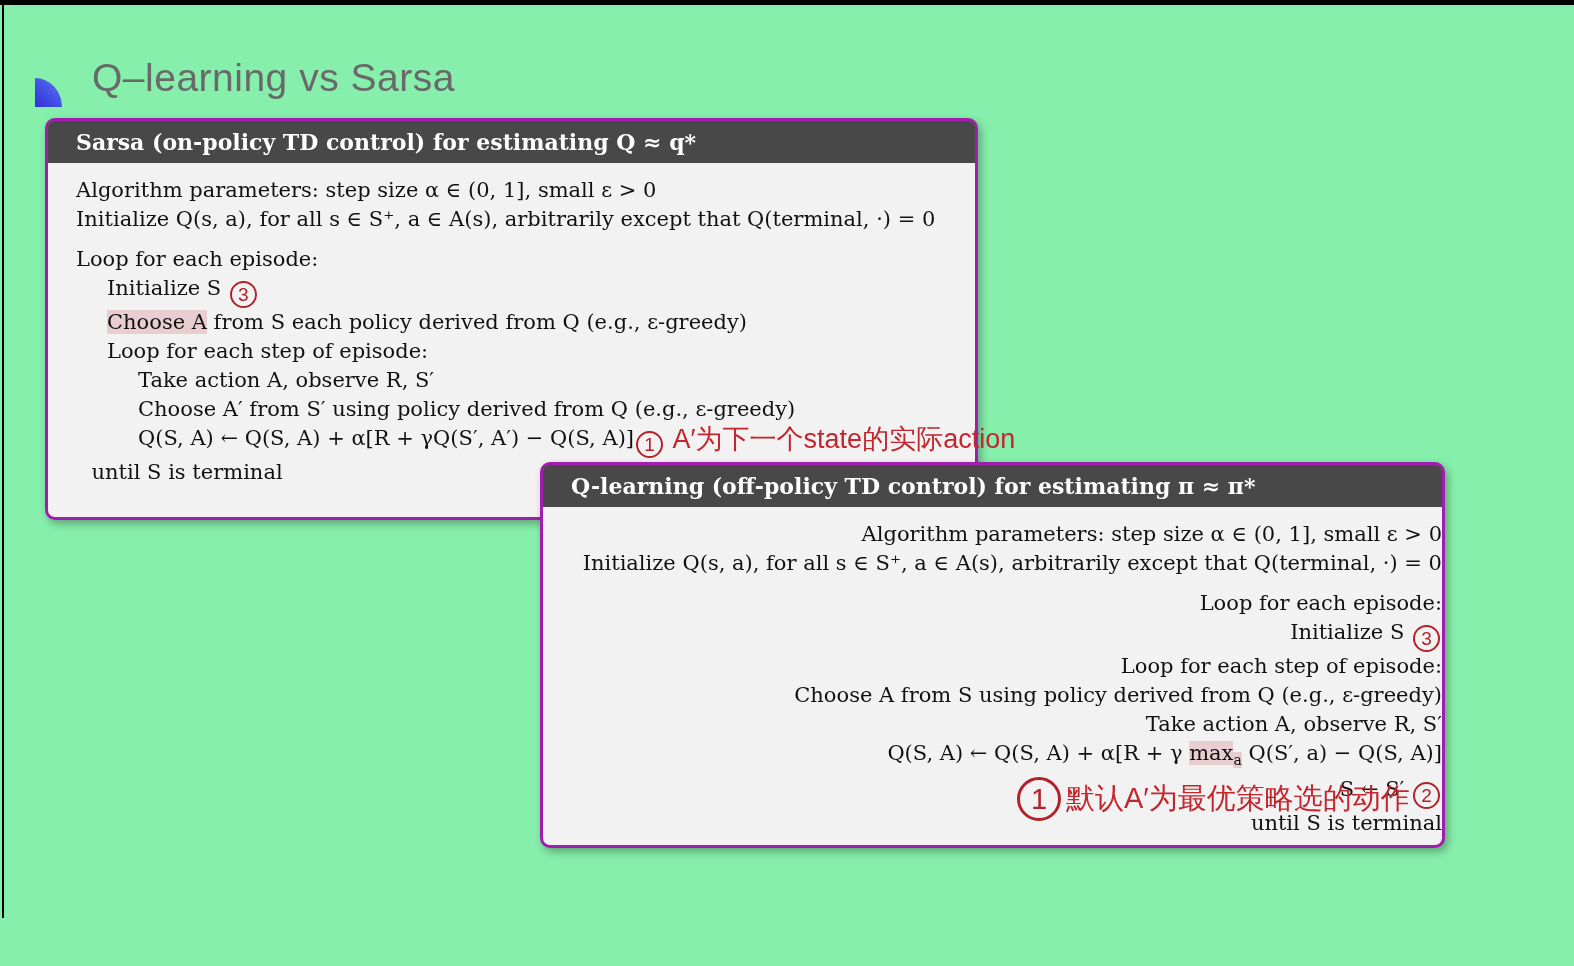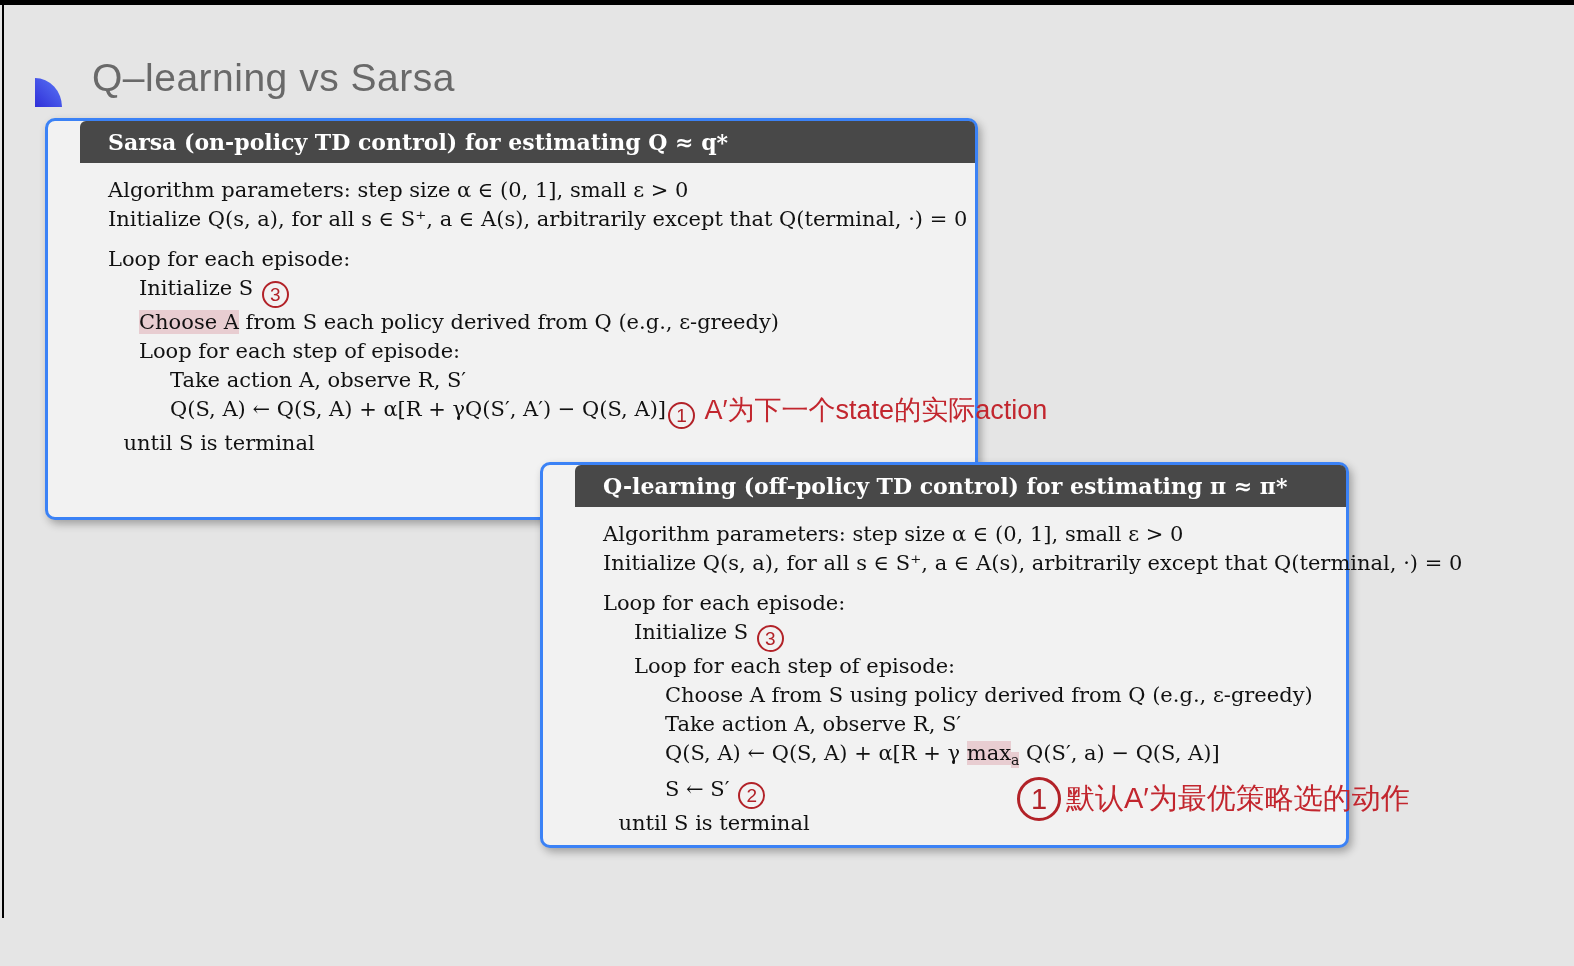--- a/index.html
+++ b/index.html
@@ -1,33 +1,33 @@
 <!DOCTYPE html>
 <html><head>
 <meta charset="utf-8">
 <style>
   html,body{margin:0;padding:0;background:#ffffff;}
-  #slide{position:relative;width:1574px;height:966px;background:#e5e5e5;overflow:hidden;
+  #slide{position:relative;width:1574px;height:966px;background:#86efac;overflow:hidden;
          font-family:"Liberation Sans",sans-serif;}
 
   
   .frame-top{position:absolute;left:0;top:0;width:1574px;height:5px;background:#000;}
   .frame-left{position:absolute;left:2px;top:0;width:2px;height:918px;background:#000;}
 
   
   .slide-title{position:absolute;left:92px;top:56px;font-size:39px;color:#696969;
                font-weight:400;letter-spacing:0.5px;}
   .accent-quarter{position:absolute;left:35px;top:78px;width:27px;height:29px;
                   background:linear-gradient(45deg,#2f2fd8,#5b78f7);
                   border-radius:0 100% 0 0;}
 
   
   .algo-box{position:absolute;box-sizing:border-box;background:#f2f2f2;
-            border:3px solid #3b82f6;border-radius:10px;
-            box-shadow:3px 4px 8px rgba(0,0,0,0.30);padding-left:32px;}
+            border:3px solid #a21caf;border-radius:10px;
+            box-shadow:3px 4px 8px rgba(0,0,0,0.30);}
   .algo-header{height:42px;display:flex;align-items:center;box-sizing:border-box;
                background:#484848;color:#ffffff;border-radius:6px 6px 0 0;
                padding-left:28px;font-family:"DejaVu Serif","Liberation Serif",serif;
                font-weight:bold;font-size:22px;white-space:nowrap;}
   .algo-body{padding:13px 0 0 28px;font-family:"DejaVu Serif","Liberation Serif",serif;
              font-size:21px;color:#111;}
   .code-line{line-height:29px;white-space:pre;}
   .code-line.gap{margin-bottom:11px;}
   .hl{background:#e8cdd1;border-radius:0;}
   sub{font-size:14px;}
@@ -59,26 +59,27 @@
   <div class="algo-box" style="left:45px;top:118px;width:933px;height:402px;z-index:1;">
     <div class="algo-header">Sarsa (on-policy TD control) for estimating Q ≈ q*</div>
     <div class="algo-body" id="sarsa-body">
         <div class="code-line" style="padding-left: 0px;"><span class="">Algorithm parameters: step size α ∈ (0, 1], small ε &gt; 0</span></div>
         <div class="code-line gap" style="padding-left: 0px;"><span class="">Initialize Q(s, a), for all s ∈ S⁺, a ∈ A(s), arbitrarily except that Q(terminal, ·) = 0</span></div>
         <div class="code-line" style="padding-left: 0px;"><span class="">Loop for each episode:</span></div>
         <div class="code-line" style="padding-left: 31px;"><span class="">Initialize S </span><span class="circ">3</span></div>
         <div class="code-line" style="padding-left: 31px;"><span class="hl">Choose A</span><span class=""> from S each policy derived from Q (e.g., ε-greedy)</span></div>
         <div class="code-line" style="padding-left: 31px;"><span class="">Loop for each step of episode:</span></div>
         <div class="code-line" style="padding-left: 62px;"><span class="">Take action A, observe R, S′</span></div>
+        <div class="code-line" style="padding-left: 62px;"><span class="">Choose A′ from S′ using policy derived from Q (e.g., ε-greedy)</span></div>
         <div class="code-line" style="padding-left: 62px;"><span class="">Q(S, A) ← Q(S, A) + α[R + γQ(S′, A′) − Q(S, A)]</span><span class="circ">1</span><span class="note"> A′为下一个state的实际action</span></div>
         <div class="code-line" style="padding-left: 15.5px;"><span class="">until S is terminal</span></div>
       </div>
   </div>
 
-  <div class="algo-box" style="left:540px;top:462px;width:809px;height:386px;z-index:2;">
+  <div class="algo-box" style="left:540px;top:462px;width:905px;height:386px;z-index:2;text-align:right;">
     <div class="algo-header">Q-learning (off-policy TD control) for estimating π ≈ π*</div>
     <div class="algo-body" id="qlearning-body">
         <div class="code-line" style="padding-left: 0px;"><span class="">Algorithm parameters: step size α ∈ (0, 1], small ε &gt; 0</span></div>
         <div class="code-line gap" style="padding-left: 0px;"><span class="">Initialize Q(s, a), for all s ∈ S⁺, a ∈ A(s), arbitrarily except that Q(terminal, ·) = 0</span></div>
         <div class="code-line" style="padding-left: 0px;"><span class="">Loop for each episode:</span></div>
         <div class="code-line" style="padding-left: 31px;"><span class="">Initialize S </span><span class="circ">3</span></div>
         <div class="code-line" style="padding-left: 31px;"><span class="">Loop for each step of episode:</span></div>
         <div class="code-line" style="padding-left: 62px;"><span class="">Choose A from S using policy derived from Q (e.g., ε-greedy)</span></div>
         <div class="code-line" style="padding-left: 62px;"><span class="">Take action A, observe R, S′</span></div>
         <div class="code-line" style="padding-left: 62px;"><span class="">Q(S, A) ← Q(S, A) + α[R + γ </span><span class="hl">max</span><sub class="hl">a</sub><span class=""> Q(S′, a) − Q(S, A)]</span></div>

